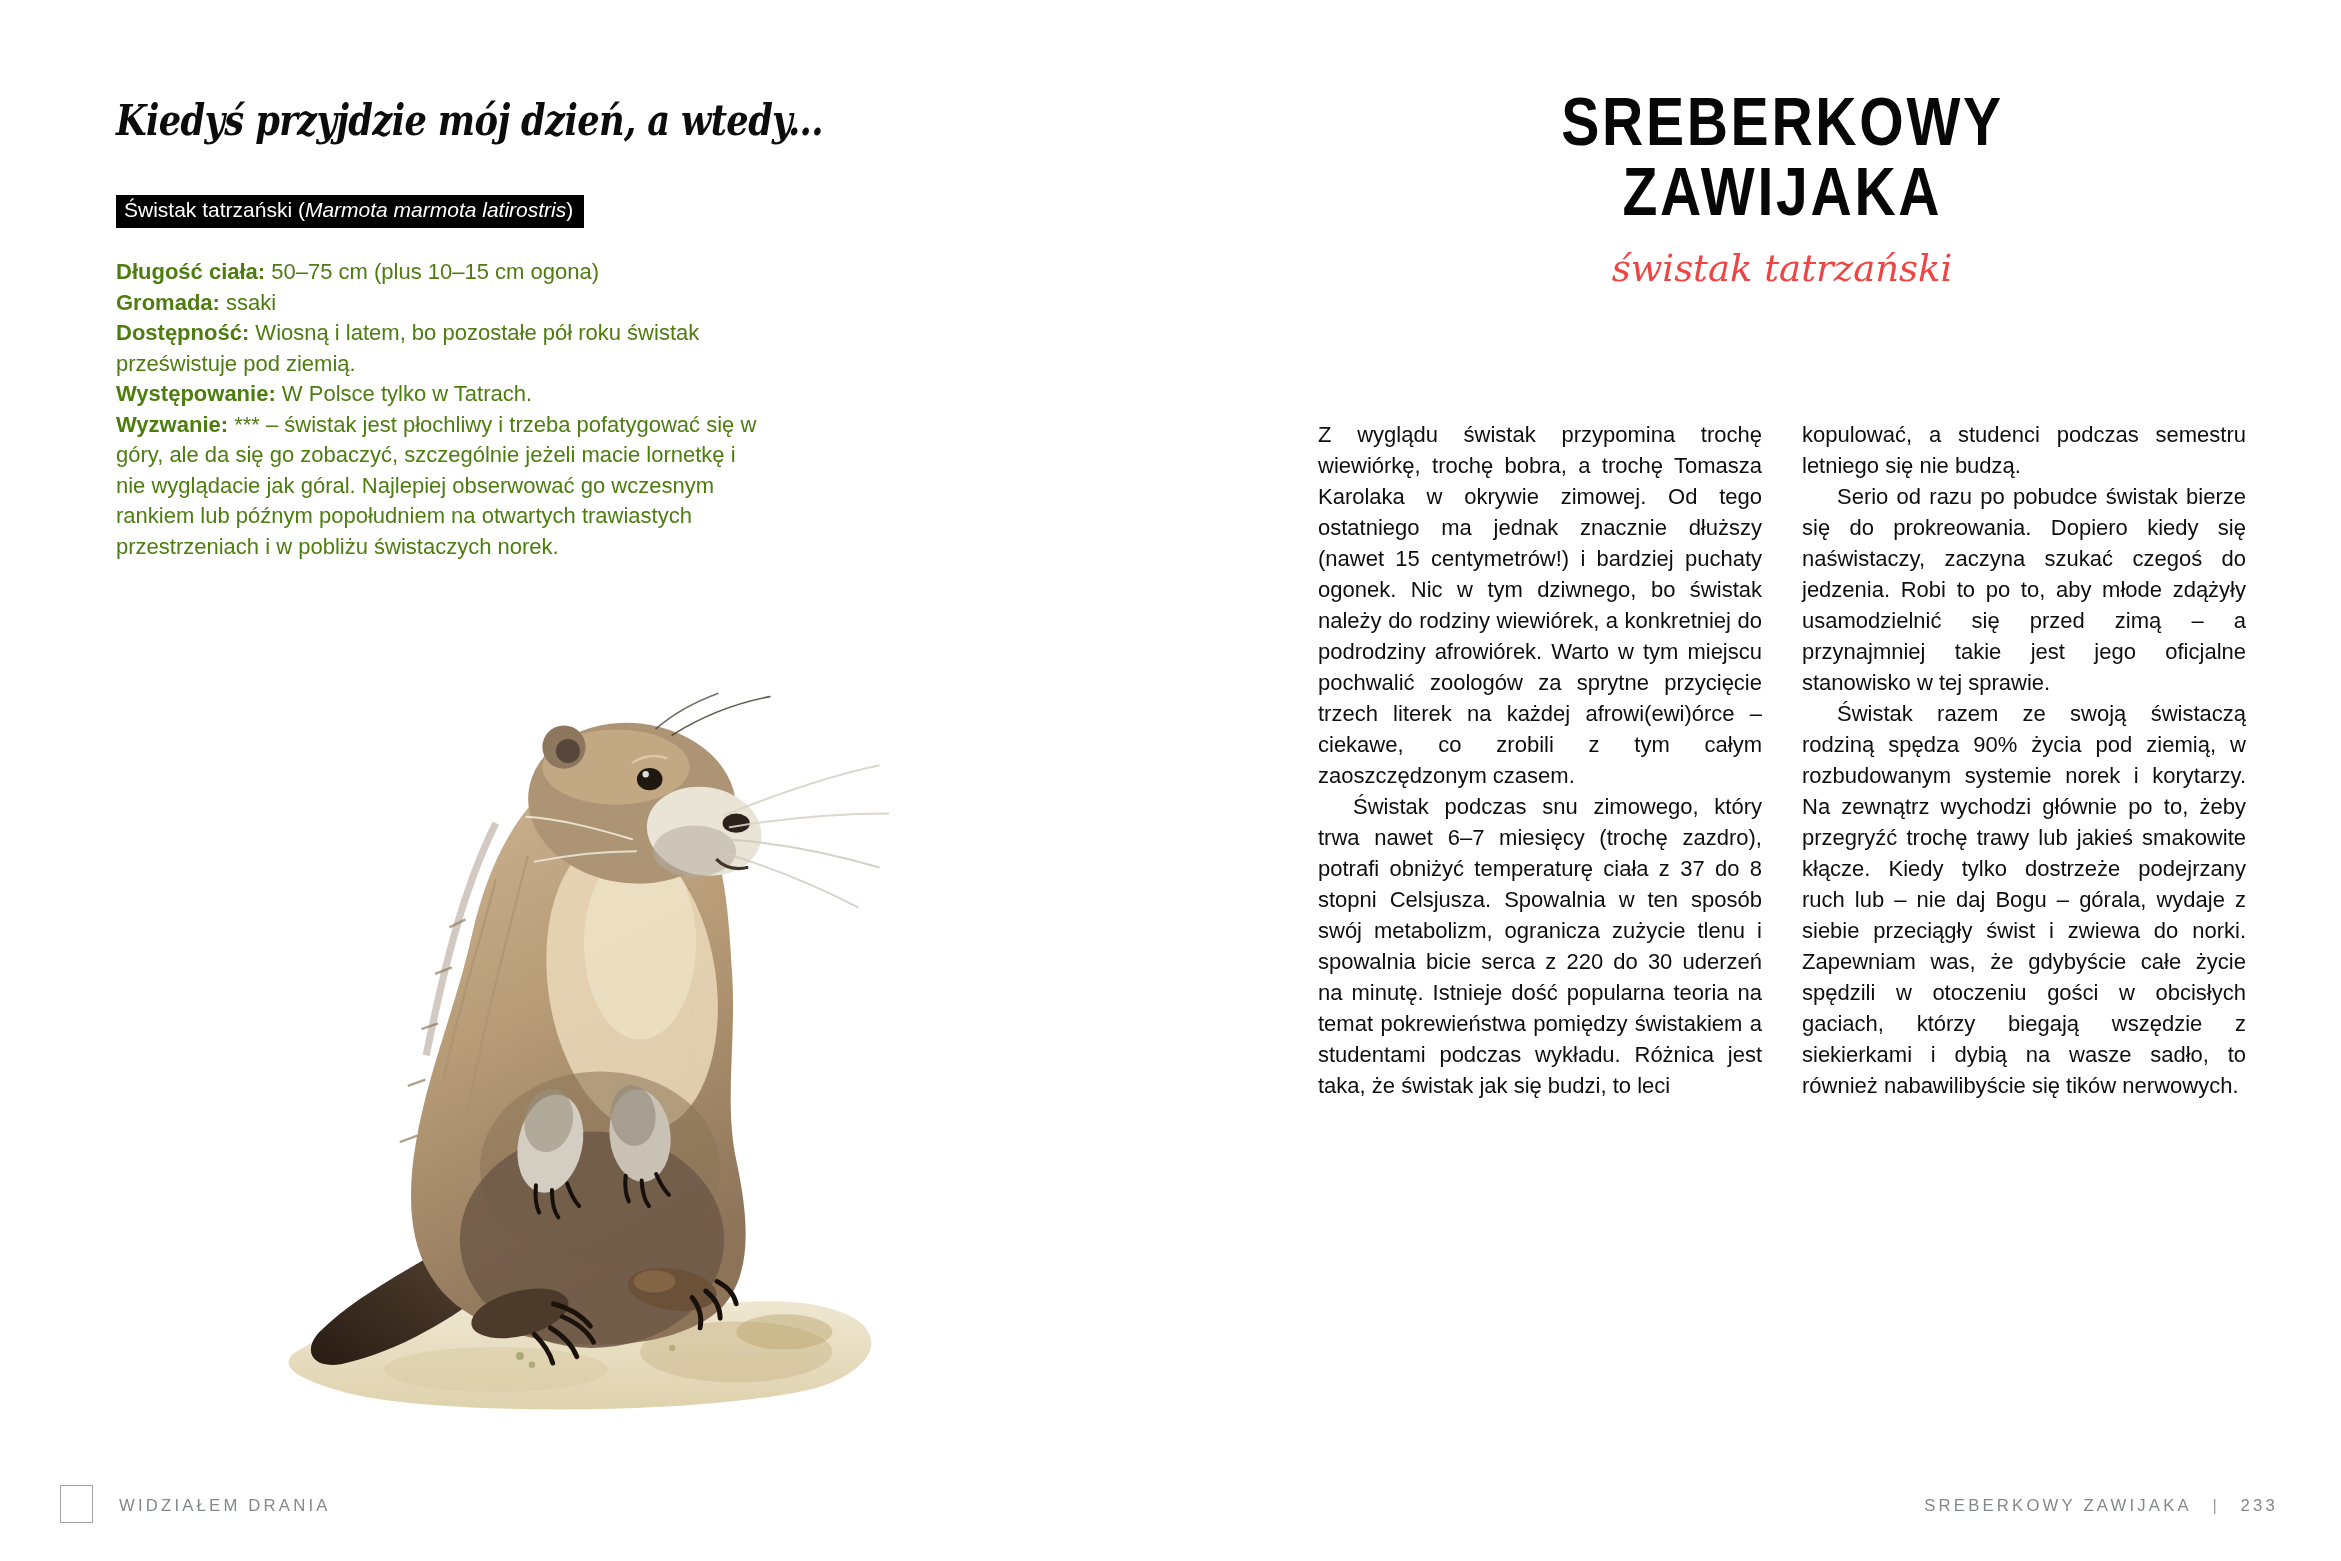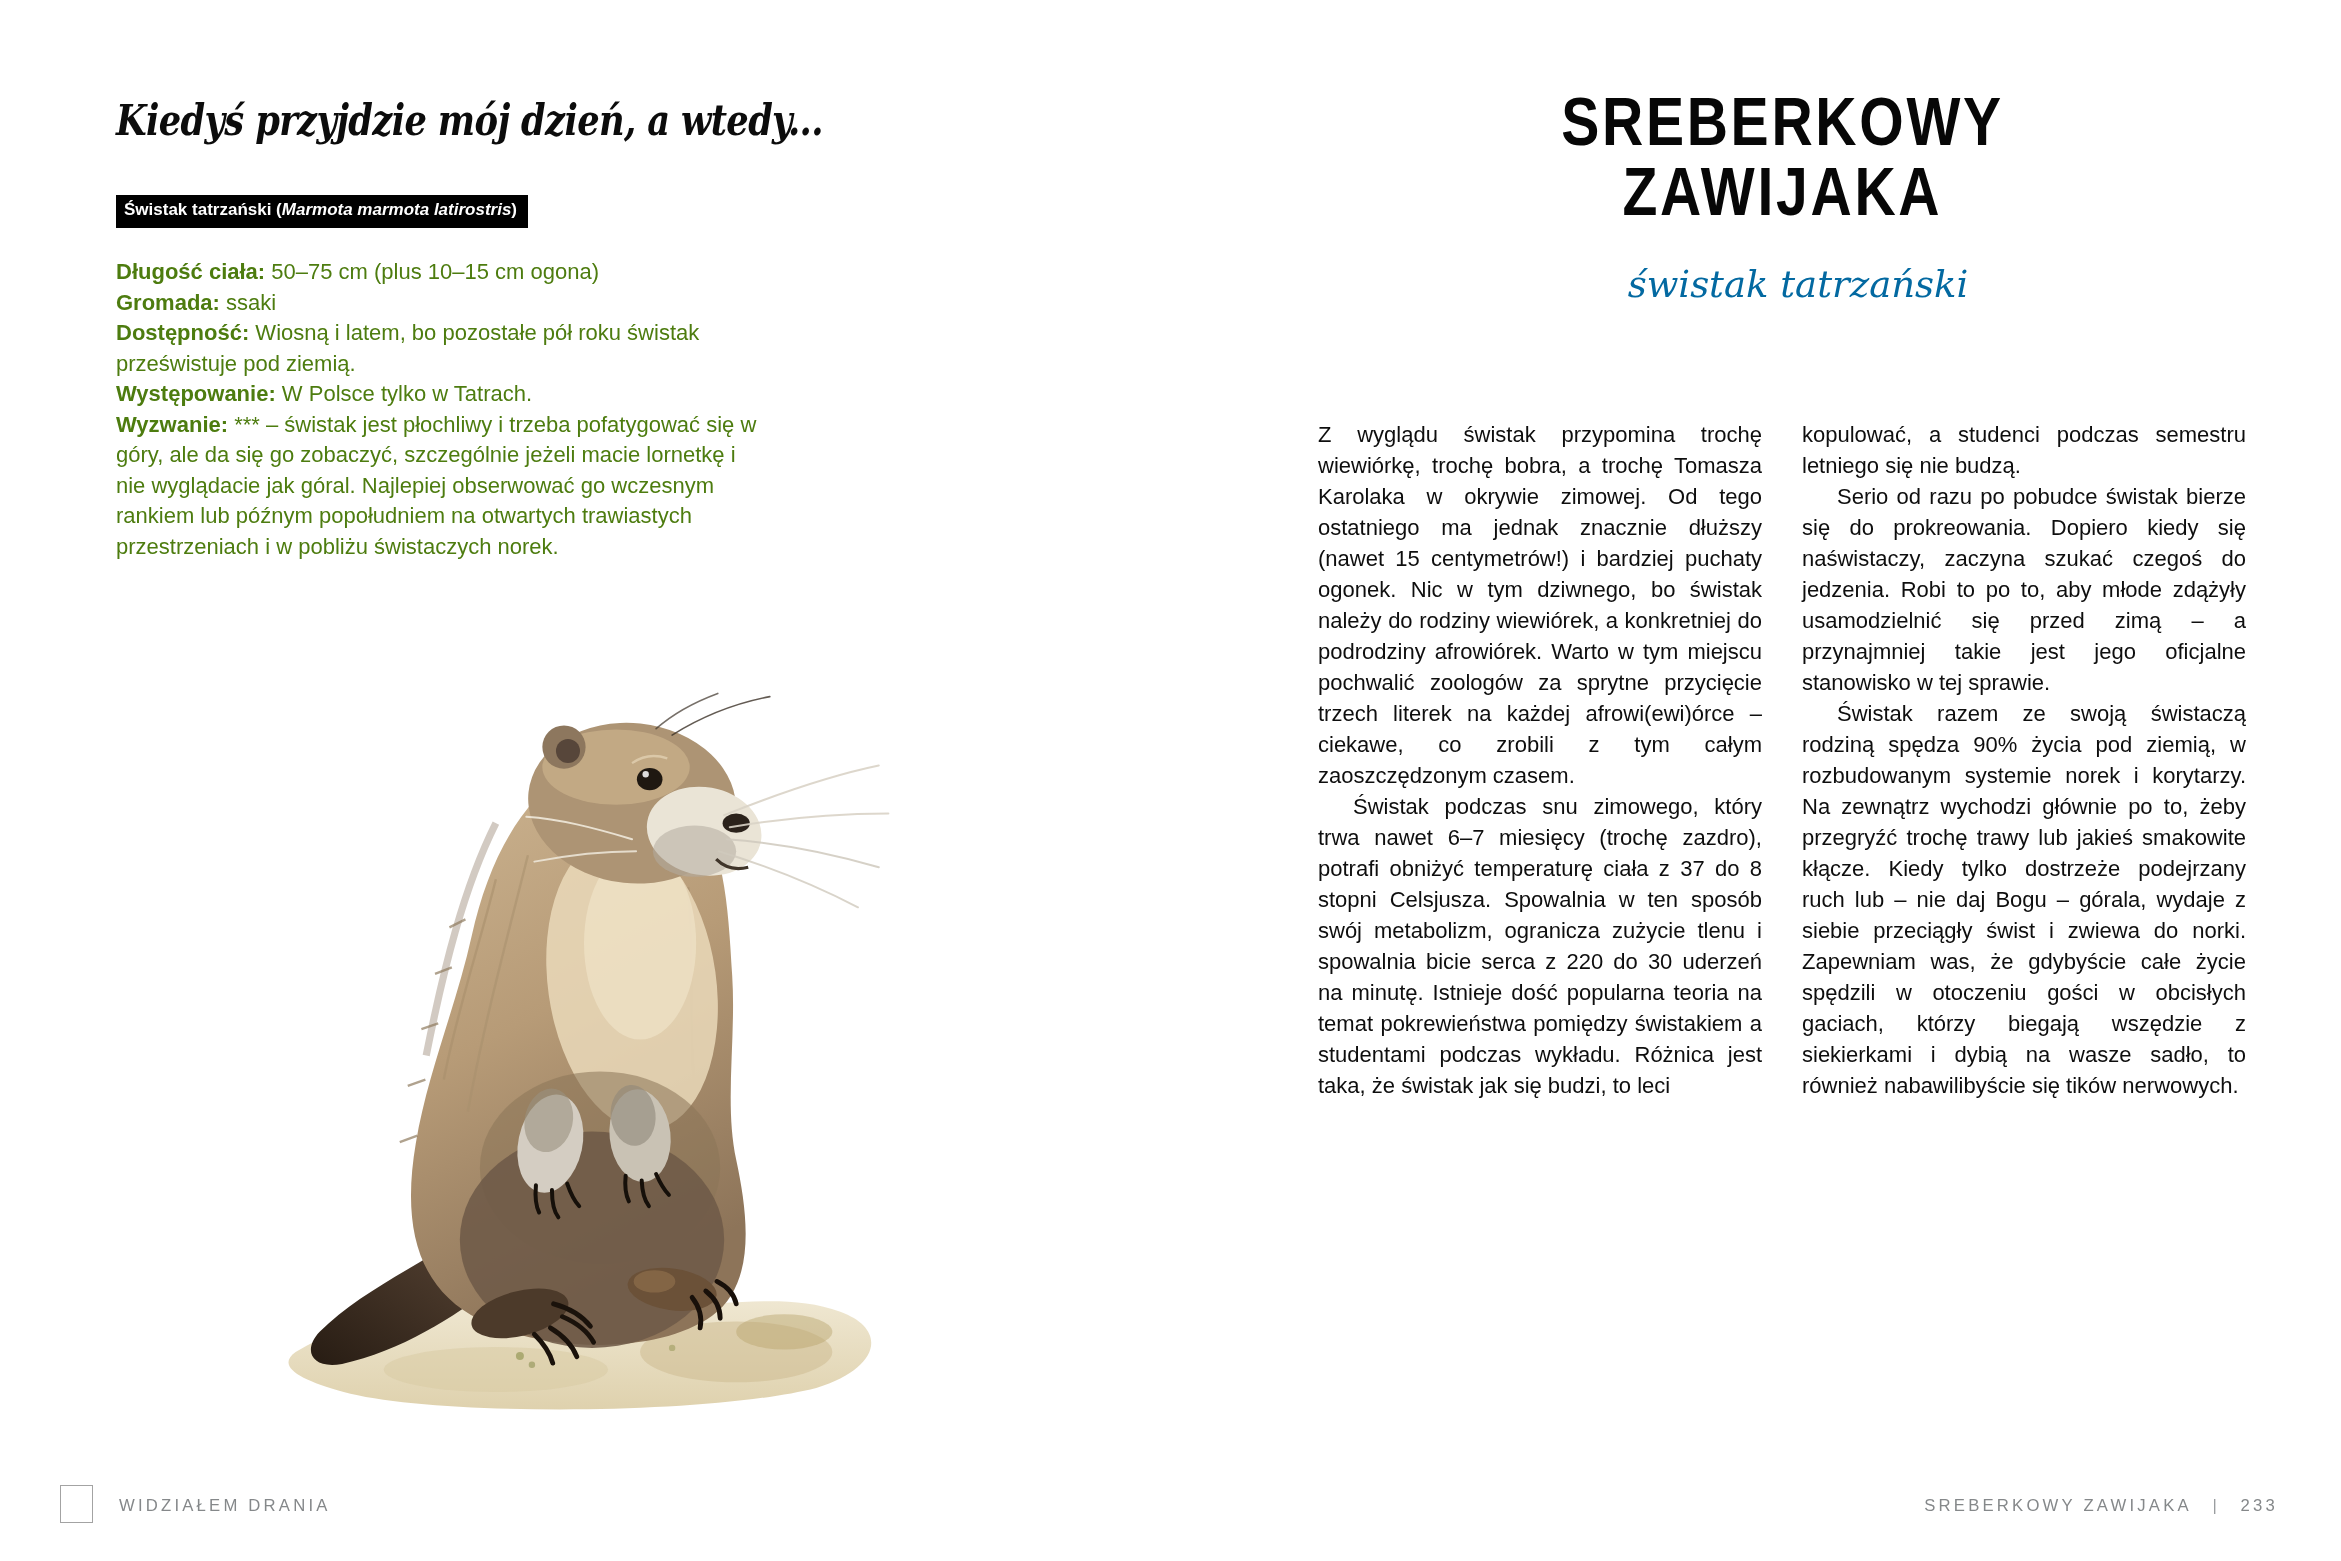--- a/index.html
+++ b/index.html
@@ -6,21 +6,21 @@
   body{width:2342px;height:1562px;position:relative;font-family:"Liberation Sans",sans-serif;color:#111;}
   .page-heading{
     position:absolute;left:116px;top:95px;margin:0;
     font-family:"DejaVu Serif",serif;font-style:italic;font-weight:600;
     font-size:43px;color:#0c0c0c;white-space:nowrap;
     transform:scaleX(0.82);transform-origin:left center;letter-spacing:-0.8px;
   }
   .species-bar{
     position:absolute;left:116px;top:195px;
     background:#000;color:#fff;display:inline-block;
-    font-size:17px;font-weight:bold;padding:2.4px 11px 5.6px 8px;line-height:25px;
+    font-size:21px;font-weight:normal;padding:2.4px 11px 5.6px 8px;line-height:25px;
     white-space:nowrap;
   }
   .species-bar .latin{font-style:italic;}
   .facts{
     position:absolute;left:116px;top:257px;width:644px;
     font-size:22px;line-height:30.5px;color:#4d7c0f;
   }
   .facts b{font-weight:bold;}
   .marmot-wrap{position:absolute;left:255px;top:679px;width:658px;height:761px;}
   .footer{position:absolute;color:#85888a;font-size:16.7px;letter-spacing:3.2px;}
@@ -31,23 +31,23 @@
     position:absolute;left:60px;top:1485px;width:33px;height:38px;
     border:1.6px solid #a3a3a3;background:#fff;box-sizing:border-box;
   }
   .rp-title{
     position:absolute;left:1318px;top:86px;width:928px;margin:0;
     text-align:center;font-weight:bold;font-size:68px;line-height:70px;
     letter-spacing:3.2px;color:#070707;
   }
   .rp-title .tline{display:inline-block;transform:scaleX(0.84);transform-origin:center;}
   .rp-subtitle{
-    position:absolute;left:1318px;top:247px;width:928px;margin:16px;
+    position:absolute;left:1318px;top:247px;width:928px;margin:0;
     text-align:center;font-family:"DejaVu Serif",serif;font-style:italic;font-weight:500;
-    font-size:37px;color:#0369a1;
+    font-size:37px;color:#ef4444;
   }
   .columns{
     position:absolute;left:1318px;top:419px;width:928px;
     display:flex;gap:40px;
   }
   .col{width:444px;font-size:22px;line-height:31px;text-align:justify;color:#0e0e0e;}
   .col p{margin:0;text-indent:35px;}
   .col p.noindent{text-indent:0;}
 </style>
 </head>

